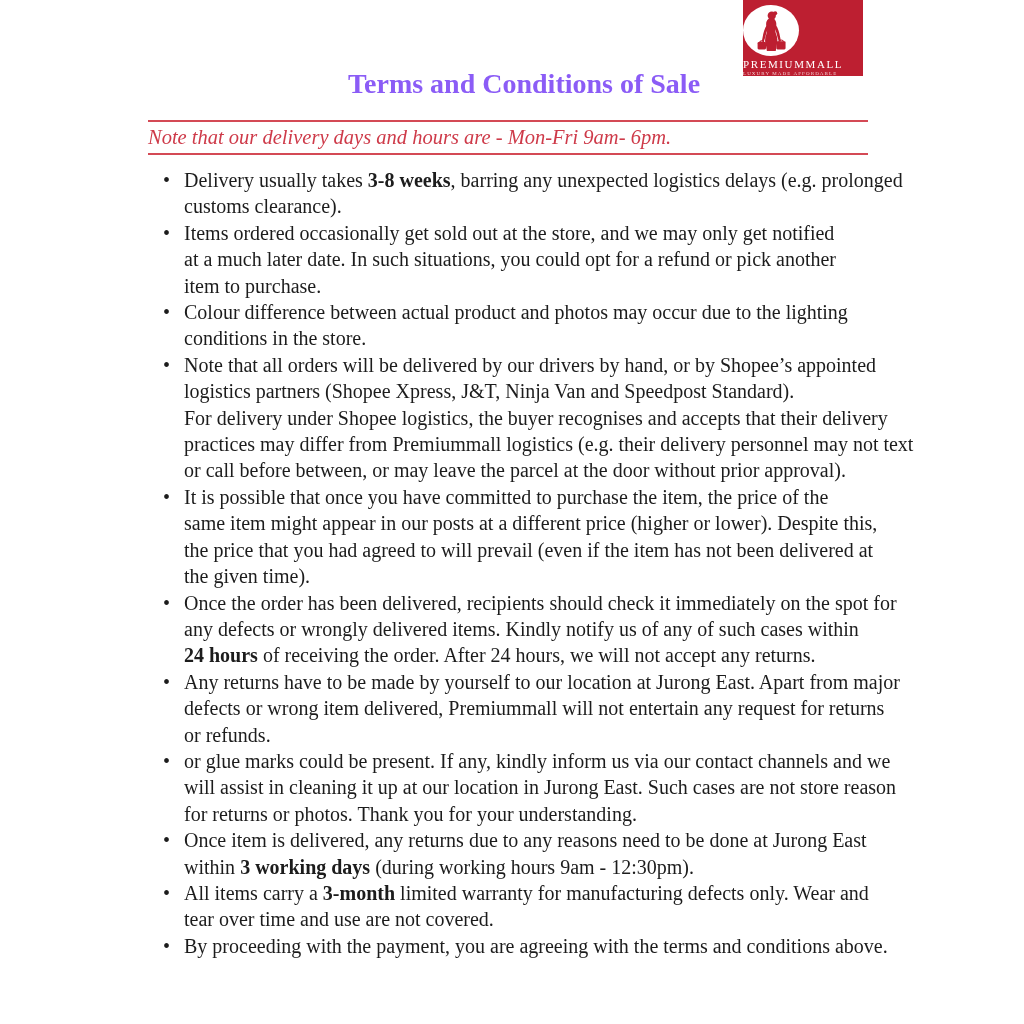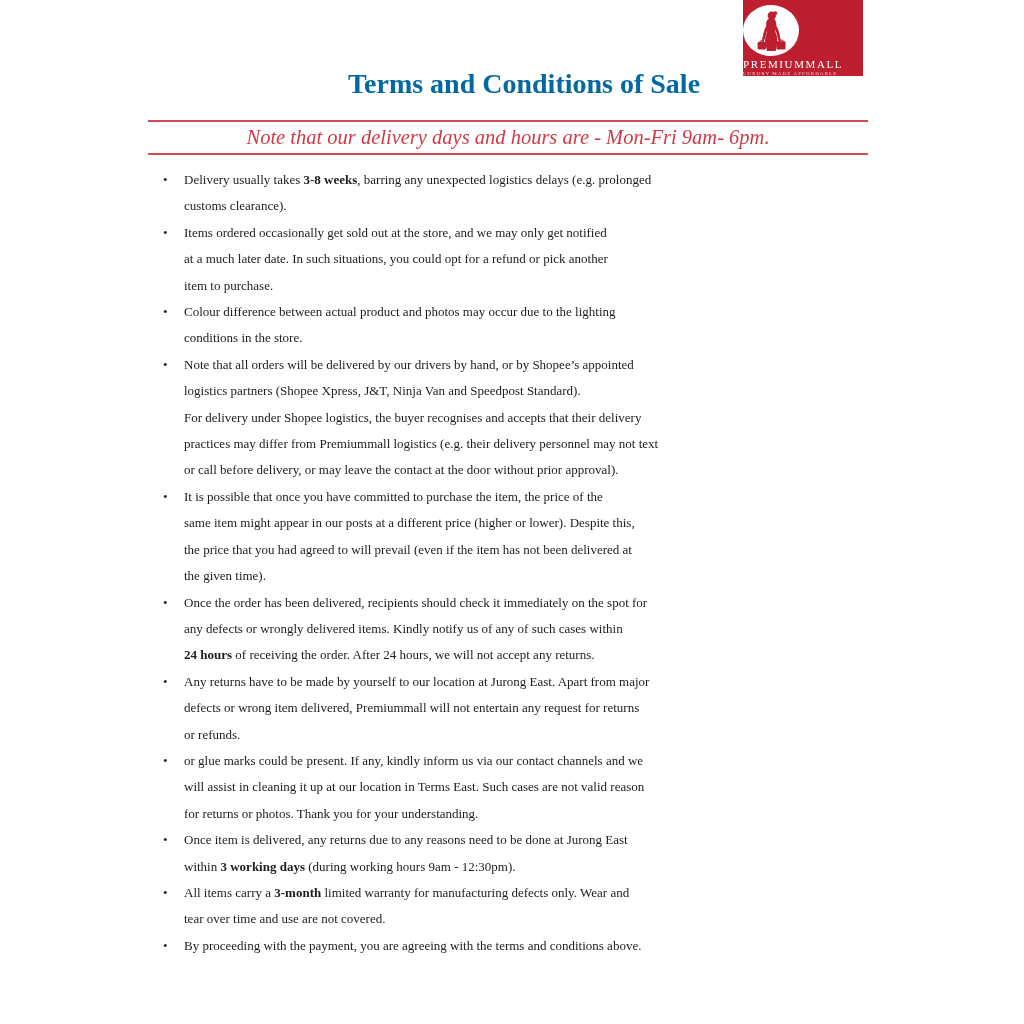--- a/index.html
+++ b/index.html
@@ -61,43 +61,43 @@
     top: 0; left: 148px;
     width: 720px;
   }
   .title {
     margin: 68px 0 0 0;
     padding-left: 32px;
     text-align: center;
     font-size: 28px;
     line-height: 31px;
     font-weight: bold;
-    color: #0369a1;
+    color: #8b5cf6;
   }
   .notice {
     margin-top: 21px;
     border-top: 2px solid var(--rule-red);
     border-bottom: 2px solid var(--rule-red);
     padding: 2px 0 3px 0;
-    text-align: center;
+    text-align: left;
   }
   .notice-text {
     color: var(--note-red);
     font-style: italic;
     font-size: 20.5px;
     line-height: 26px;
   }
 
   
   ul.terms {
     list-style: none;
     margin: 12px 0 12px 0;
     padding: 0 0 0 36px;
     width: 810px;            
-    font-size: 13px;
+    font-size: 20px;
     line-height: 26.4px;
   }
   ul.terms li { position: relative; }
   ul.terms li::before {
     content: "\2022";
     position: absolute;
     left: -21px;
     top: 0;
   }
   .tline { display: block; }
@@ -147,41 +147,41 @@
         </li>
         <li>
           <span class="tline"><span>Colour difference between actual product and photos may occur due to the lighting</span></span>
           <span class="tline"><span>conditions in the store.</span></span>
         </li>
         <li>
           <span class="tline"><span>Note that all orders will be delivered by our drivers by hand, or by Shopee’s appointed</span></span>
           <span class="tline"><span>logistics partners (Shopee Xpress, J&amp;T, Ninja Van and Speedpost Standard).</span></span>
           <span class="tline"><span>For delivery under Shopee logistics, the buyer recognises and accepts that their delivery</span></span>
           <span class="tline"><span>practices may differ from Premiummall logistics (e.g. their delivery personnel may not text</span></span>
-          <span class="tline"><span>or call before delivery, or may leave the contact at the door without prior approval).</span></span>
+          <span class="tline"><span>or call before between, or may leave the parcel at the door without prior approval).</span></span>
         </li>
         <li>
           <span class="tline"><span>It is possible that once you have committed to purchase the item, the price of the</span></span>
           <span class="tline"><span>same item might appear in our posts at a different price (higher or lower). Despite this,</span></span>
           <span class="tline"><span>the price that you had agreed to will prevail (even if the item has not been delivered at</span></span>
           <span class="tline"><span>the given time).</span></span>
         </li>
         <li>
           <span class="tline"><span>Once the order has been delivered, recipients should check it immediately on the spot for</span></span>
           <span class="tline"><span>any defects or wrongly delivered items. Kindly notify us of any of such cases within</span></span>
           <span class="tline"><b>24 hours</b><span> of receiving the order. After 24 hours, we will not accept any returns.</span></span>
         </li>
         <li>
           <span class="tline"><span>Any returns have to be made by yourself to our location at Jurong East. Apart from major</span></span>
           <span class="tline"><span>defects or wrong item delivered, Premiummall will not entertain any request for returns</span></span>
           <span class="tline"><span>or refunds.</span></span>
         </li>
         <li>
           <span class="tline"><span>or glue marks could be present. If any, kindly inform us via our contact channels and we</span></span>
-          <span class="tline"><span>will assist in cleaning it up at our location in Terms East. Such cases are not valid reason</span></span>
+          <span class="tline"><span>will assist in cleaning it up at our location in Jurong East. Such cases are not store reason</span></span>
           <span class="tline"><span>for returns or photos. Thank you for your understanding.</span></span>
         </li>
         <li>
           <span class="tline"><span>Once item is delivered, any returns due to any reasons need to be done at Jurong East</span></span>
           <span class="tline"><span>within </span><b>3 working days</b><span> (during working hours 9am - 12:30pm).</span></span>
         </li>
         <li>
           <span class="tline"><span>All items carry a </span><b>3-month</b><span> limited warranty for manufacturing defects only. Wear and</span></span>
           <span class="tline"><span>tear over time and use are not covered.</span></span>
         </li>

